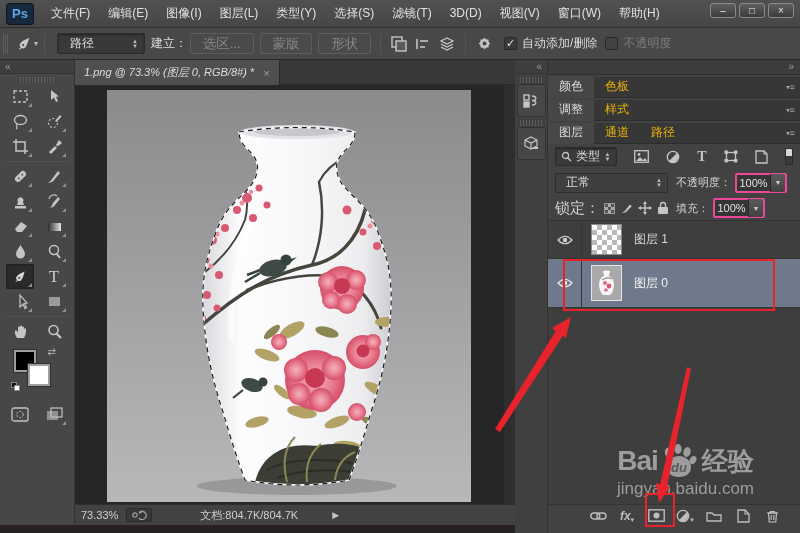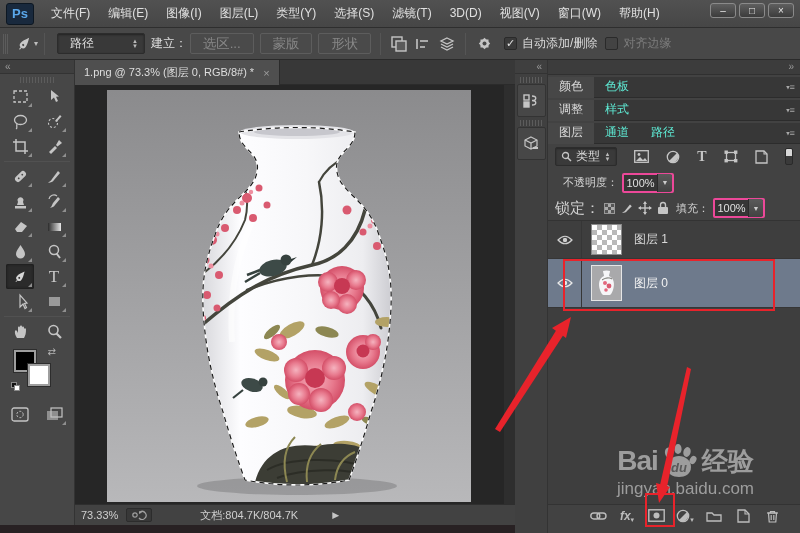--- a/index.html
+++ b/index.html
@@ -63,21 +63,21 @@
     border:2px solid #9e9e9e; outline:1px solid #2d2d2d; }
   .bg { position:absolute; left:14px; top:16px; width:22px; height:22px; background:#fff;
     border:2px solid #9e9e9e; outline:1px solid #2d2d2d; }
   .swap { position:absolute; right:2px; top:-2px; color:#b5b5b5; font-size:10px; }
   .mini { position:absolute; left:-3px; bottom:-2px; width:10px; height:10px; }
   .mini .b { position:absolute; left:0; top:0; width:6px; height:6px; background:#111; border:1px solid #888;}
   .mini .w { position:absolute; left:3px; top:3px; width:6px; height:6px; background:#fff; border:1px solid #888;}
 
   
   .tabbar { position:absolute; left:75px; top:60px; width:440px; height:25px;
-    background:#383838; border-bottom:1px solid #2b2b2b; display:flex; }
+    background:#383838; border-bottom:1px solid #2b2b2b; display:flex;font-style:italic; }
   .doctab { height:25px; padding:0 9px; background:#4f4f4f; border-right:1px solid #2b2b2b;
     display:flex; align-items:center; font-size:11px; color:#dedede; }
   .doctab .x { margin-left:9px; color:#9e9e9e; font-size:11px; }
   .canvasarea { position:absolute; left:75px; top:85px; width:440px; height:419px; background:#262626; }
   .canvasedge { position:absolute; right:0; top:0; width:11px; height:419px; background:#2e2e2e; }
   .statusbar { position:absolute; left:75px; top:504px; width:440px; height:21px;
     background:#424242; border-top:1px solid #2e2e2e; display:flex; align-items:center;
     font-size:11px; color:#cfcfcf; }
   .sbicon { width:26px; height:14px; background:#383838; border:1px solid #2c2c2c; border-radius:2px;
     margin:0 10px 0 8px; display:flex; align-items:center; justify-content:center; color:#9f9f9f; font-size:9px;}
@@ -88,21 +88,21 @@
   .strip { position:absolute; left:515px; top:60px; width:33px; height:473px;
     background:#404040; border-right:1px solid #333; }
   .stripbtn { width:29px; height:33px; margin:1px auto 2px auto; background:#474747;
     border:1px solid #333; border-radius:2px; display:flex; align-items:center; justify-content:center; }
 
   
   .panels { position:absolute; left:548px; top:60px; width:252px; height:473px; background:#424242; }
   .collapserow { height:15px; background:#3c3c3c; border-bottom:1px solid #303030;
     color:#9a9a9a; font-size:10px; text-align:right; padding-right:6px; line-height:14px; }
   .pgroup { background:#373737; border-bottom:1px solid #2c2c2c; height:21px; display:flex; align-items:center; margin-top:2px;font-family:Liberation Mono, monospace; }
-  .ptab { padding:0 11px; height:21px; line-height:21px; color:#5eead4; font-size:12px; }
+  .ptab { padding:0 11px; height:21px; line-height:21px; color:#eab308; font-size:12px; }
   .ptab.on { background:#474747; color:#d9d9d9; }
   .pmenu { margin-left:auto; padding-right:6px; color:#a8a8a8; font-size:9px; letter-spacing:-1px; }
 
   .filterrow { height:25px; display:flex; align-items:center; padding:0 7px; gap:17px; }
   .kindsel { width:90px; height:19px; background:#3a3a3a; border:1px solid #2c2c2c; border-radius:2px;
     box-shadow:inset 0 1px 2px rgba(0,0,0,.35); display:flex; align-items:center; padding:0 5px; gap:4px; }
   .fic { width:17px; height:17px; display:flex; align-items:center; justify-content:center; }
   .fswitch { margin-left:auto; width:11px; height:17px; border:1px solid #2a2a2a; border-radius:2px;
     background:linear-gradient(#d8d8d8 0 48%, #3a3a3a 48%); }
 
@@ -226,21 +226,21 @@
     <div class="toolbtn22">
       <svg width="17" height="17" viewBox="0 0 17 17">
         <rect x="4.5" y="4.5" width="8" height="8" fill="#c5c5c5"></rect>
         <rect x="4.5" y="4.5" width="8" height="8" fill="#c5c5c5" transform="rotate(45 8.5 8.5)"></rect>
         <circle cx="8.5" cy="8.5" r="2" fill="#484848"></circle>
         </svg>
     </div>
     <div class="chk">✓</div>
     <span>自动添加/删除</span>
     <div class="chk dis"></div>
-    <span class="lbl-dis">对齐边缘</span>
+    <span class="lbl-dis">不透明度</span>
   </div>
 
   <div class="toolbar">
     <div class="panelhead">«</div>
     <div class="griph"></div>
 
     <div class="toolrow">
       <div class="tool fly">
         <svg width="17" height="17">
             <rect x="2" y="3" width="13" height="11" fill="none" stroke="#c5c5c5" stroke-width="1.3" stroke-dasharray="3 2"></rect>
@@ -647,20 +647,27 @@
       <span class="fic">
         <svg width="13" height="14">
             <path d="M1,1 L9,1 L12,4 L12,13 L1,13 Z" fill="none" stroke="#c5c5c5" stroke-width="1.3"></path>
             <path d="M9,1 L9,4 L12,4" fill="none" stroke="#c5c5c5" stroke-width="1.1"></path>
           </svg>
         </span>
       <span class="fswitch"></span>
     </div>
 
     <div class="blendrow">
+      <div class="blendsel">
+        <span>正常</span>
+        <span class="updown">
+            <span>▲</span>
+            <span>▼</span>
+          </span>
+      </div>
       <span class="oplabel">不透明度：</span>
       <div class="valbox">
         <span class="v">100%</span>
         <span class="dd">▼</span>
       </div>
     </div>
 
     <div class="lockrow">
       <span style="font-size:15px;color:#d2d2d2">锁定：</span>
       <span class="lockic">

